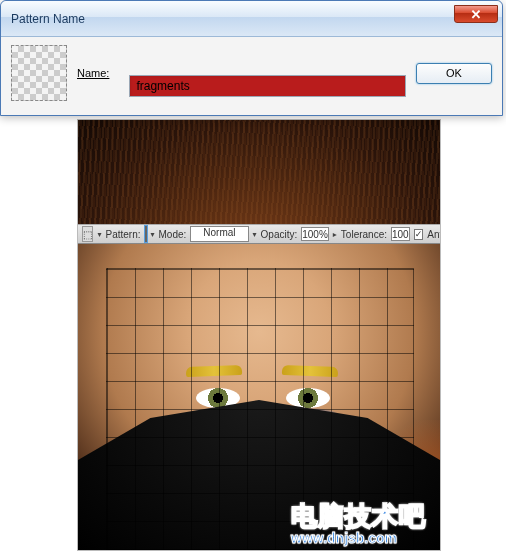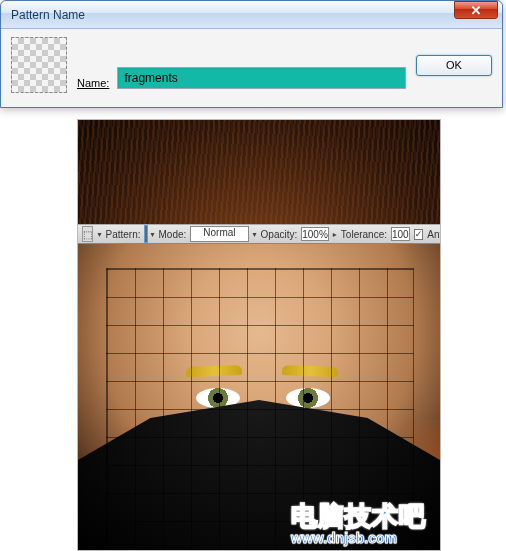--- a/index.html
+++ b/index.html
@@ -1,32 +1,32 @@
 <!DOCTYPE html>
 <html><head>
 <meta charset="utf-8">
 <style>
   * { box-sizing: border-box; margin: 0; padding: 0; }
   body { font-family: "Segoe UI", Tahoma, sans-serif; font-size: 11px; background: #fff; width: 506px; height: 551px; position: relative; overflow: hidden; }
 
   
   .dialog { position: absolute; top: 0; left: 0; width: 503px; border: 1px solid #4b79b5; border-radius: 6px 6px 0 0; box-shadow: 0 2px 8px rgba(0,0,0,0.25); background: #f4f4f4; }
-  .titlebar { height: 28px; background: linear-gradient(to bottom, #f8fcff, #dbe8f6 45%, #c2d7ef 46%, #dbe8f6); border-bottom: 1px solid #9db9d7; border-radius: 6px 6px 0 0; display: flex; align-items: center; padding: 0 4px 0 10px; position: relative; }
+  .titlebar { height: 36px; background: linear-gradient(to bottom, #f8fcff, #dbe8f6 45%, #c2d7ef 46%, #dbe8f6); border-bottom: 1px solid #9db9d7; border-radius: 6px 6px 0 0; display: flex; align-items: center; padding: 0 4px 0 10px; position: relative; }
   .titlebar-title { color: #1b3a5f; font-size: 12px; flex: 1; }
   .close-btn { width: 44px; height: 18px; background: linear-gradient(to bottom, #f29a8e, #d9482b 45%, #b62d13 46%, #d94a2c); border: 1px solid #8a2e1a; border-radius: 0 0 3px 3px; color: #fff; display: flex; align-items: center; justify-content: center; font-size: 13px; font-weight: bold; cursor: pointer; margin-top: -9px; }
   .dialog-body { display: flex; padding: 8px 10px 14px 10px; align-items: center; gap: 10px; background: #f4f4f4; }
   .swatch { width: 56px; height: 56px; border: 1px dashed #888; background-image:
     linear-gradient(45deg,#ccc 25%,transparent 25%),
     linear-gradient(-45deg,#ccc 25%,transparent 25%),
     linear-gradient(45deg,transparent 75%,#ccc 75%),
     linear-gradient(-45deg,transparent 75%,#ccc 75%);
     background-size: 12px 12px; background-position: 0 0,0 6px,6px -6px,-6px 0; }
-  .name-row { display: flex; align-items: flex-end; gap: 8px; flex: 1; }
+  .name-row { display: flex; align-items: center; gap: 20px; flex: 1; }
   .name-label { text-decoration: underline; text-decoration-style: solid; }
-  .name-input { flex: 1; height: 22px; border: 1px solid #9aa7b5; padding: 2px 6px; font-size: 12px; background: #14b8a6; box-shadow: inset 1px 1px 2px rgba(0,0,0,0.08); margin-top: 25px; }
+  .name-input { flex: 1; height: 22px; border: 1px solid #9aa7b5; padding: 2px 6px; font-size: 12px; background: #b91c1c; box-shadow: inset 1px 1px 2px rgba(0,0,0,0.08); margin-top: 25px; }
   .btn-col { display: flex; flex-direction: column; gap: 20px; width: 76px; }
   .winbtn { height: 21px; border: 1px solid #7a8ea6; border-radius: 3px; background: linear-gradient(to bottom,#fdfdfd,#e6edf4); font-size: 11px; cursor: pointer; }
   .winbtn.primary { border: 1px solid #3c7fb1; box-shadow: 0 0 2px #6bb4e5; }
 
   
   .img-wrap { position: absolute; top: 119px; left: 77px; width: 364px; height: 432px; border: 1px solid #bbb; background: #000; overflow: hidden; }
   .photo { position: absolute; inset: 0; }
   .hair-top { position: absolute; top: 0; left: 0; right: 0; height: 118px; background:
     radial-gradient(ellipse at 50% 120%, #7a3d1a 0%, #5a2d12 30%, #2b140a 70%, #120804 100%);
     background-blend-mode: normal;

